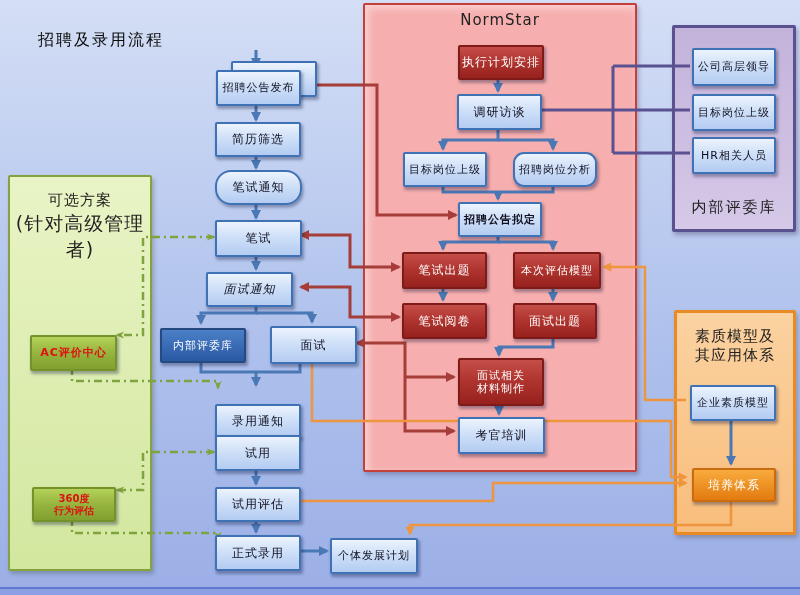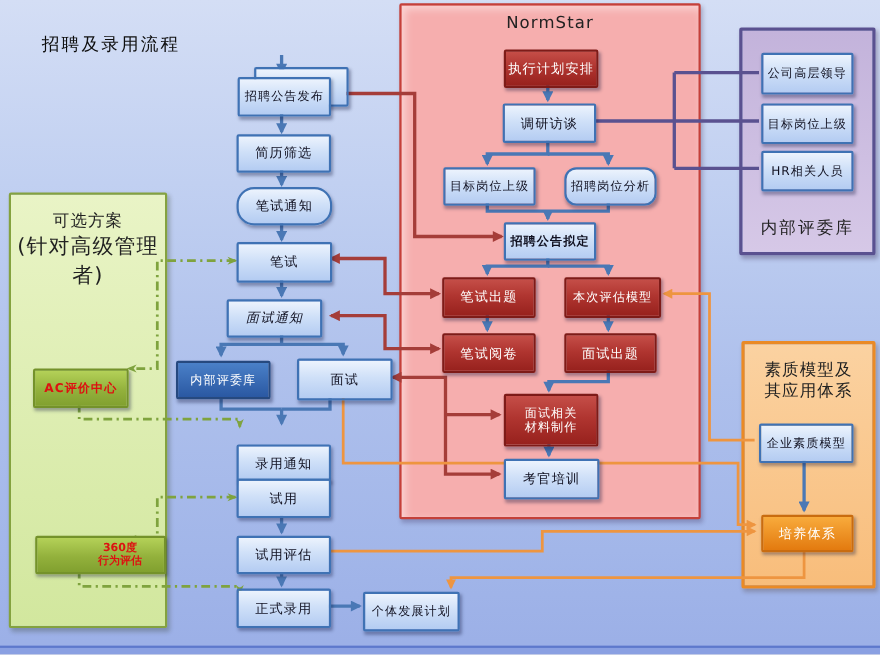--- a/index.html
+++ b/index.html
@@ -26,21 +26,21 @@
   .t-optional1{top:14px;font-size:15px;} .t-optional2{top:34px;font-size:19px;}
   svg.wires{position:absolute;left:0;top:0;z-index:2;}
   .node{position:absolute;z-index:3;display:flex;flex-direction:column;align-items:center;justify-content:center;
     text-align:center;font-size:12px;line-height:1.2;letter-spacing:1px;border-radius:2px;
     box-shadow:1.5px 2.5px 3px rgba(15,20,60,.35);}
   .blue{background:linear-gradient(180deg,#ecf3fd 0%,#cfe0f8 45%,#b4ccf2 100%);border:2px solid #3f72b4;color:#101020;}
   .darkblue{background:linear-gradient(180deg,#4a80c8,#2a58a2);border:2px solid #26497f;color:#fff;}
   .red{background:linear-gradient(180deg,#c54e48 0%,#b03530 45%,#97211d 100%);border:2px solid #7e1b18;color:#fff;}
   .green{background:linear-gradient(180deg,#b4d158 0%,#93b13c 55%,#81a02f 100%);border:2px solid #74922a;color:#dd1111;font-weight:bold;}
   .orangebox{background:linear-gradient(180deg,#f8ab3c,#e37a0f);border:2px solid #c96c10;color:#fff;}
-  .fs11{font-size:11px;} .fs10{font-size:10px;letter-spacing:0;padding-left:35px;}
+  .fs11{font-size:11px;} .fs10{font-size:10px;letter-spacing:0;}
   .main-title{position:absolute;left:38px;top:30px;z-index:3;font-size:16px;letter-spacing:2px;color:#0d0d0d;}
 </style>
 </head>
 <body>
 
 <div class="stage">
   <div class="bottom-band"></div>
 
   <div class="main-title">招聘及录用流程</div>
 

